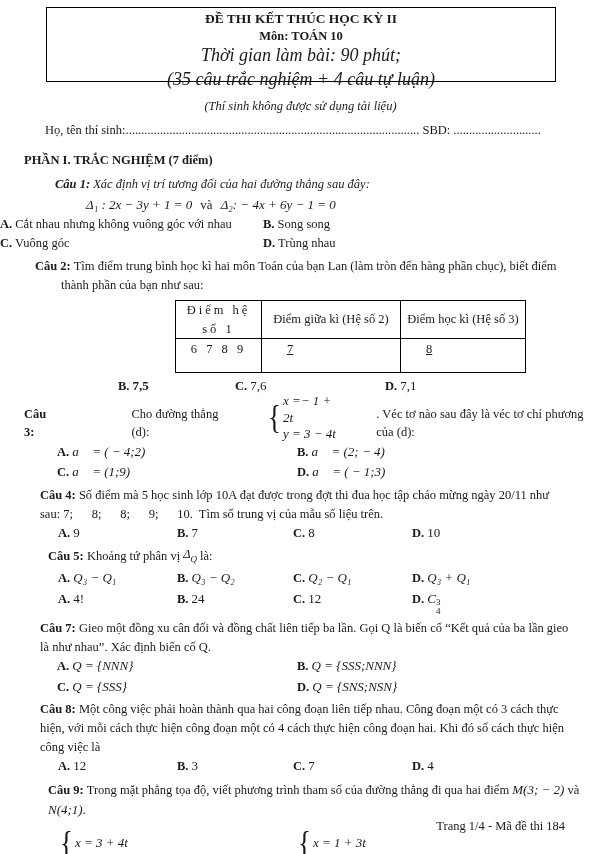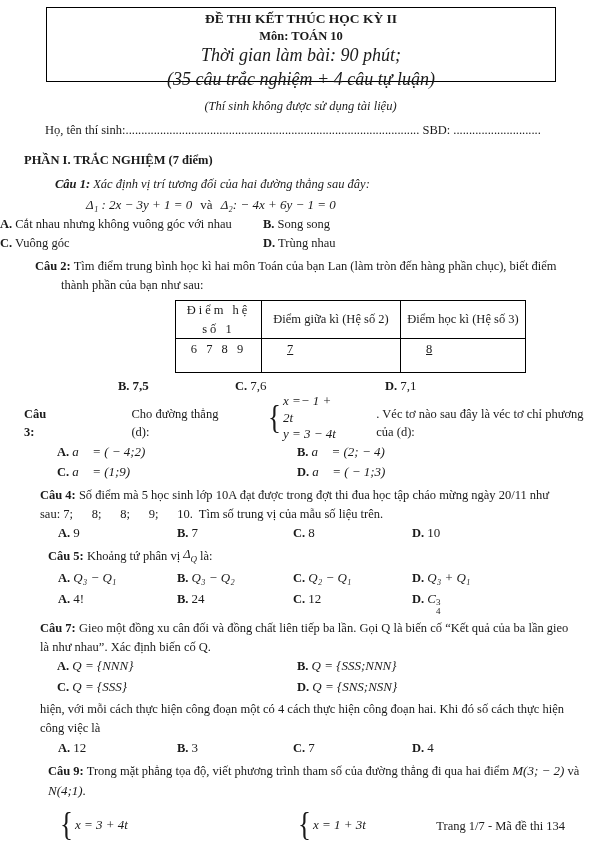--- a/index.html
+++ b/index.html
@@ -202,20 +202,24 @@
       <div class="qline">là như nhau”. Xác định biến cố Q.</div>
     </div>
     <div class="opts2 narrow">
       <div class="opt"><b>A.</b> <span class="m num">Q = {NNN}</span></div>
       <div class="opt"><b>B.</b> <span class="m num">Q = {SSS;NNN}</span></div>
       <div class="opt"><b>C.</b> <span class="m num">Q = {SSS}</span></div>
       <div class="opt"><b>D.</b> <span class="m num">Q = {SNS;NSN}</span></div>
     </div>
 
     <div class="q8">
+      <div class="qline">
+        <span class="qlabel">Câu 8:</span>
+        <span>Một công việc phải hoàn thành qua hai công đoạn liên tiếp nhau. Công đoạn một có 3 cách thực</span>
+      </div>
       <div class="qline">hiện, với mỗi cách thực hiện công đoạn một có 4 cách thực hiện công đoạn hai. Khi đó số cách thực hiện</div>
       <div class="qline">công việc là</div>
     </div>
     <div class="opts4">
       <div class="opt"><b>A.</b> <span class="num">12</span></div>
       <div class="opt"><b>B.</b> <span class="num">3</span></div>
       <div class="opt"><b>C.</b> <span class="num">7</span></div>
       <div class="opt"><b>D.</b> <span class="num">4</span></div>
     </div>
 
@@ -246,14 +250,14 @@
           <span class="case-col">
             <span class="m">x = 1 + 3t</span>
 
           </span>
         </span>
       </div>
     </div>
 
   </div>
 
-  <div class="footer">Trang 1/7 - Mã đề thi 134</div>
+  <div class="footer">Trang 1/4 - Mã đề thi 184</div>
 </div>
 
 </body></html>

